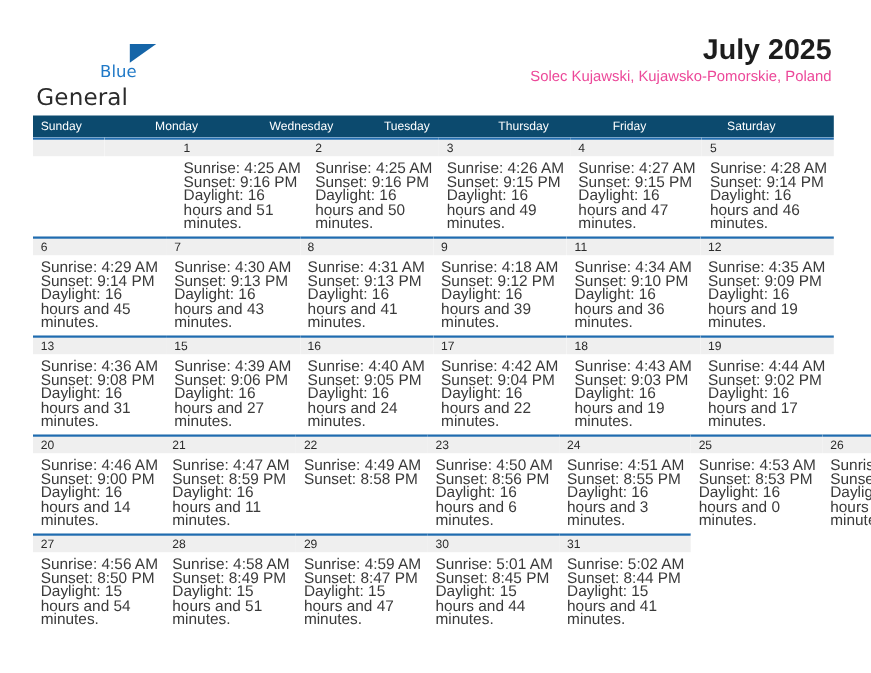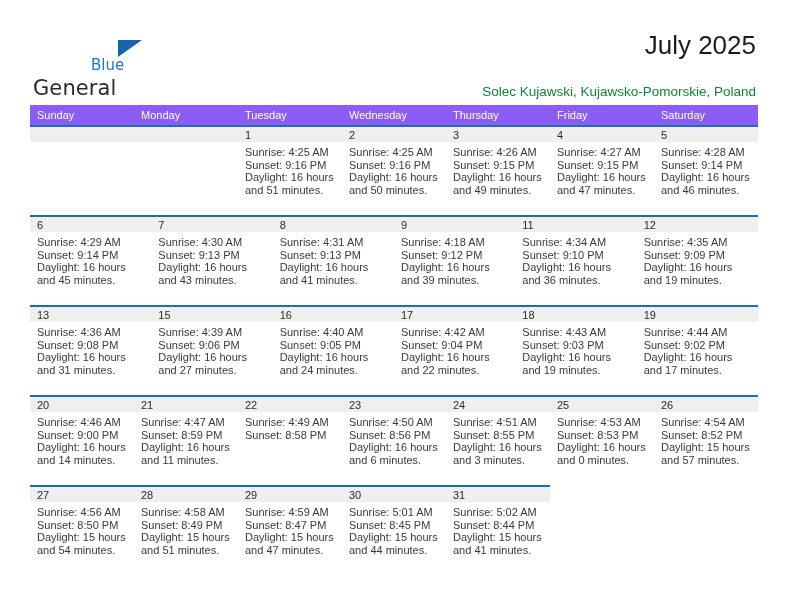--- a/index.html
+++ b/index.html
@@ -68,43 +68,43 @@
 
   .title-block {
     position: absolute;
     right: 36px;
     top: 30px;
     text-align: right;
   }
   .cal-title {
     font-size: 26px;
     color: #1d1d1d;
-    font-weight: 400;
+    font-weight: 700;
     line-height: 30px;
     white-space: nowrap;
   }
   .cal-subtitle {
-    margin-top: 24px;
+    margin-top: 2px;
     font-size: 13.5px;
-    color: #15803d;
+    color: #ec4899;
     font-weight: 400;
     line-height: 16px;
     white-space: nowrap;
   }
 
   
   .calendar {
     position: absolute;
     left: 30px;
     top: 105px;
     width: 728px;
   }
   .weekday-row {
     display: flex;
-    background: #8b5cf6;
+    background: #0c4a6e;
     height: 20px;
   }
   .weekday-cell {
     flex: 1 1 0;
     color: #ffffff;
     font-size: 11px;
     line-height: 20px;
     padding-left: 7px;
     box-sizing: border-box;
     overflow: hidden;
@@ -144,21 +144,21 @@
   .day-cell.empty .daynum-band {
     background: transparent;
     border-top: none;
   }
   .day-cell.empty.first-week .daynum-band {
     background: #efefef;
     border-top: 2px solid #1f6cb0;
   }
   .day-info {
     padding: 4px 6px 0 7px;
-    font-size: 11px;
+    font-size: 14px;
     line-height: 12.6px;
     color: #3a3a3a;
   }
   .day-info div {
     white-space: nowrap;
   }
   .day-info .dl-wrap {
     white-space: normal;
   }
 </style>
@@ -179,22 +179,22 @@
       <div class="cal-title">July 2025</div>
       <div class="cal-subtitle">Solec Kujawski, Kujawsko-Pomorskie, Poland</div>
     </div>
 
   </div>
 
   <div class="calendar">
     <div class="weekday-row" id="weekday-row">
         <div class="weekday-cell">Sunday</div>
         <div class="weekday-cell">Monday</div>
+        <div class="weekday-cell">Wednesday</div>
         <div class="weekday-cell">Tuesday</div>
-        <div class="weekday-cell">Wednesday</div>
         <div class="weekday-cell">Thursday</div>
         <div class="weekday-cell">Friday</div>
         <div class="weekday-cell">Saturday</div>
       </div>
     <div id="weeks-container">
         <div class="week-row">
           <div class="week-cells">
             <div class="day-cell empty first-week">
               <div class="daynum-band"></div>
             </div>

